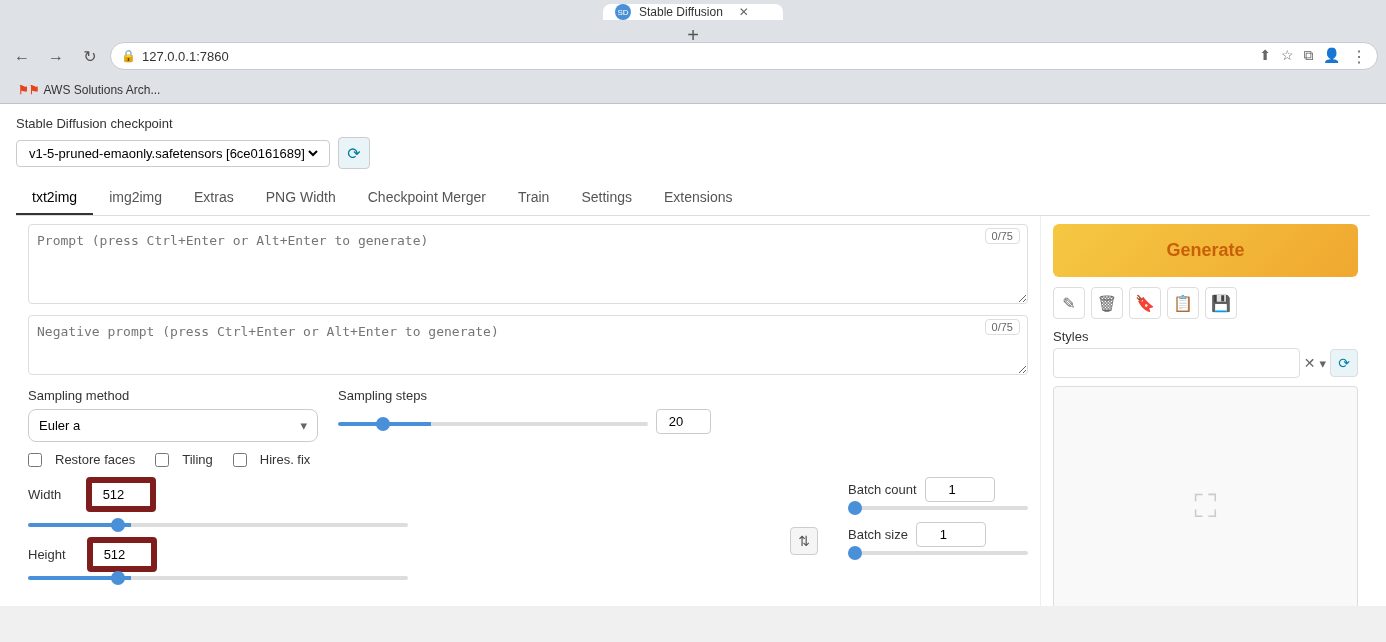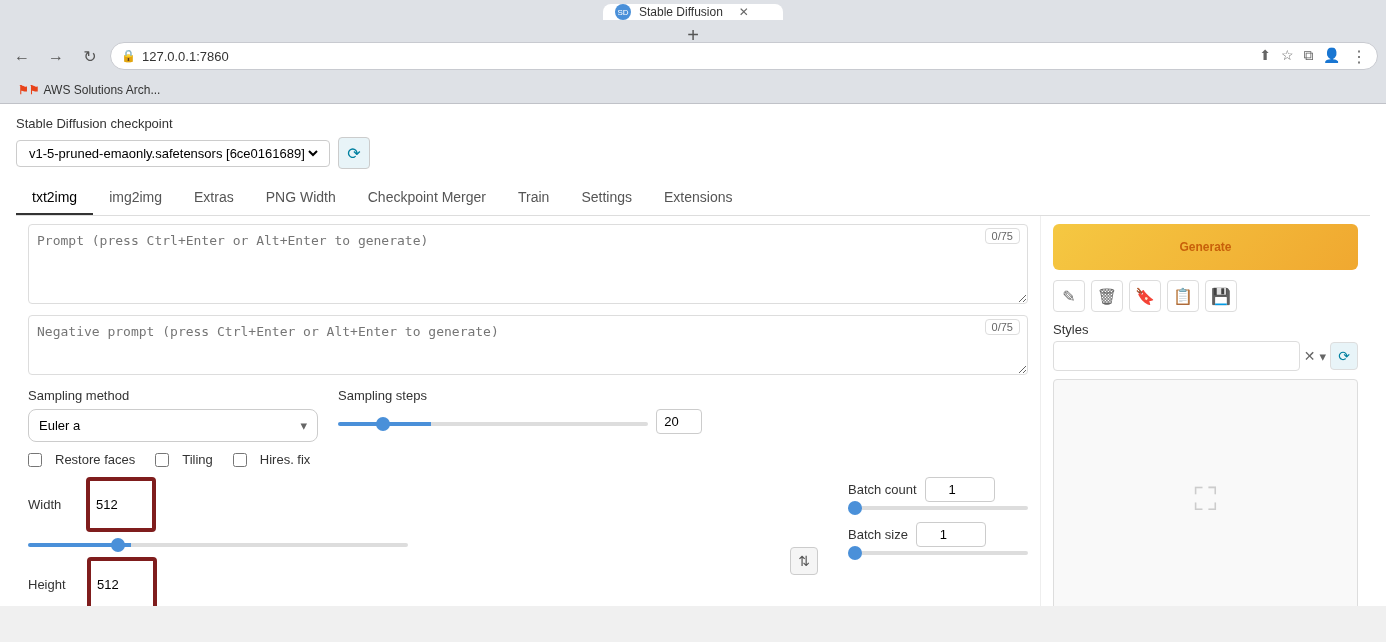--- a/index.html
+++ b/index.html
@@ -43,40 +43,40 @@
     .prompt-counter { position: absolute; top: 4px; right: 8px; font-size: 11px; color: #666; background: #fff; border: 1px solid #ddd; border-radius: 4px; padding: 1px 6px; }
     .prompt-textarea { width: 100%; border: 1px solid #ddd; border-radius: 4px; resize: vertical; font-size: 13px; color: #b91c1c; padding: 8px; outline: none; }
 
     
     .controls-row { display: flex; gap: 20px; margin-top: 10px; flex-wrap: wrap; }
     .control-group { display: flex; flex-direction: column; gap: 6px; }
     .control-label { font-size: 13px; color: #333; font-weight: 500; }
 
     .sampling-method { min-width: 290px; }
     .steps-row { display: flex; align-items: center; gap: 8px; }
-    .steps-input { width: 46px; border: 1px solid #ccc; border-radius: 4px; padding: 4px 6px; text-align: center; font-size: 13px; }
+    .steps-input { width: 55px; border: 1px solid #ccc; border-radius: 4px; padding: 4px 6px; text-align: center; font-size: 13px; }
     .slider { width: 100%; height: 4px; border-radius: 2px; background: linear-gradient(to right, #4a90d9 30%, #ddd 30%); appearance: none; outline: none; cursor: pointer; }
     .slider::-webkit-slider-thumb { appearance: none; width: 14px; height: 14px; border-radius: 50%; background: #4a90d9; cursor: pointer; }
 
     
     .checkboxes-row { display: flex; gap: 20px; margin-top: 10px; align-items: center; }
     .checkbox-item { display: flex; align-items: center; gap: 13px; cursor: pointer; font-size: 13px; color: #333; }
     .checkbox-item input[type="checkbox"] { width: 14px; height: 14px; cursor: pointer; }
 
     
     .dimensions-row { display: flex; gap: 20px; margin-top: 10px; align-items: flex-start; }
-    .dim-input { width: 70px; border: 4px solid #7f1d1d; border-radius: 4px; padding: 16px 6px; font-size: 13px; }
+    .dim-input { width: 70px; border: 6px solid #7f1d1d; border-radius: 4px; padding: 4px 6px; text-align: center; font-size: 13px; }
 
     .swap-btn { width: 28px; height: 28px; border: 1px solid #ccc; border-radius: 4px; background: #f5f5f5; display: flex; align-items: center; justify-content: center; cursor: pointer; font-size: 14px; color: #555; margin-top: 20px; }
     .batch-input { width: 70px; border: 1px solid #ccc; border-radius: 4px; padding: 4px 6px; text-align: center; font-size: 13px; }
     .batch-slider { width: 180px; height: 4px; border-radius: 2px; background: linear-gradient(to right, #4a90d9 0%, #4a90d9 0%, #ddd 0%); appearance: none; outline: none; cursor: pointer; }
     .batch-slider::-webkit-slider-thumb { appearance: none; width: 14px; height: 14px; border-radius: 50%; background: #4a90d9; cursor: pointer; }
 
     
-    .generate-btn { width: 100%; padding: 16px; background: linear-gradient(135deg, #f5c842, #f0a830); border: none; border-radius: 6px; font-size: 12px; font-weight: bold; color: #c8600a; cursor: pointer; margin-bottom: 10px; }
+    .generate-btn { width: 100%; padding: 16px; background: linear-gradient(135deg, #f5c842, #f0a830); border: none; border-radius: 6px; font-size: 18px; font-weight: bold; color: #c8600a; cursor: pointer; margin-bottom: 10px; }
 
     .action-icons { display: flex; gap: 6px; margin-bottom: 10px; align-items: center; }
     .action-icon-btn { width: 32px; height: 32px; border: 1px solid #ddd; border-radius: 4px; background: #fff; display: flex; align-items: center; justify-content: center; cursor: pointer; font-size: 16px; }
 
     .styles-label { font-size: 13px; color: #333; margin-bottom: 4px; }
     .styles-row { display: flex; align-items: center; gap: 4px; }
     .styles-select { flex: 1; border: 1px solid #ddd; border-radius: 4px; padding: 4px 8px; background: #fff; font-size: 13px; height: 30px; }
     .styles-x { color: #666; cursor: pointer; font-size: 14px; }
     .styles-refresh { width: 28px; height: 28px; border: 1px solid #ddd; border-radius: 4px; background: #e8f4f8; display: flex; align-items: center; justify-content: center; cursor: pointer; color: #0080a0; }
 

